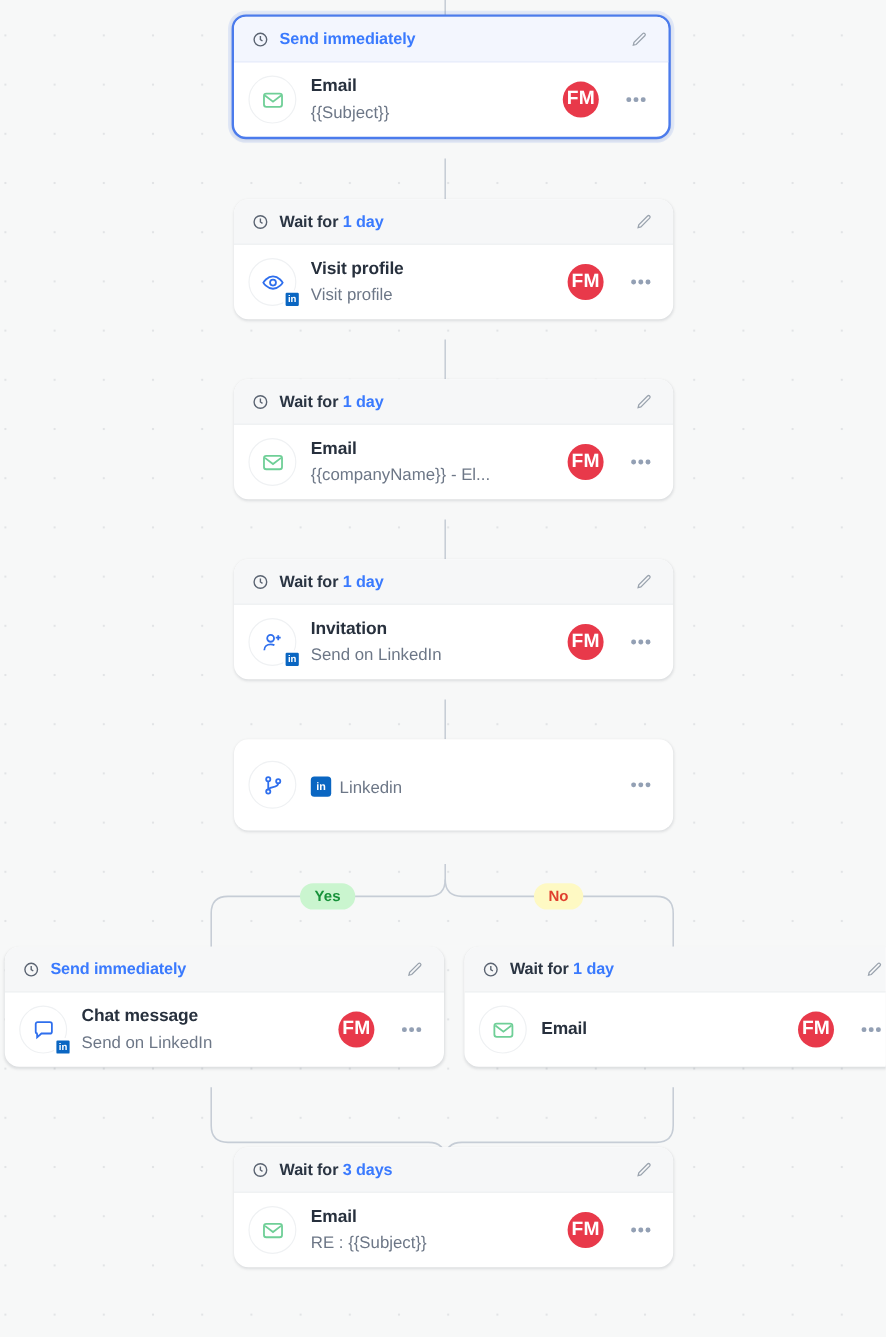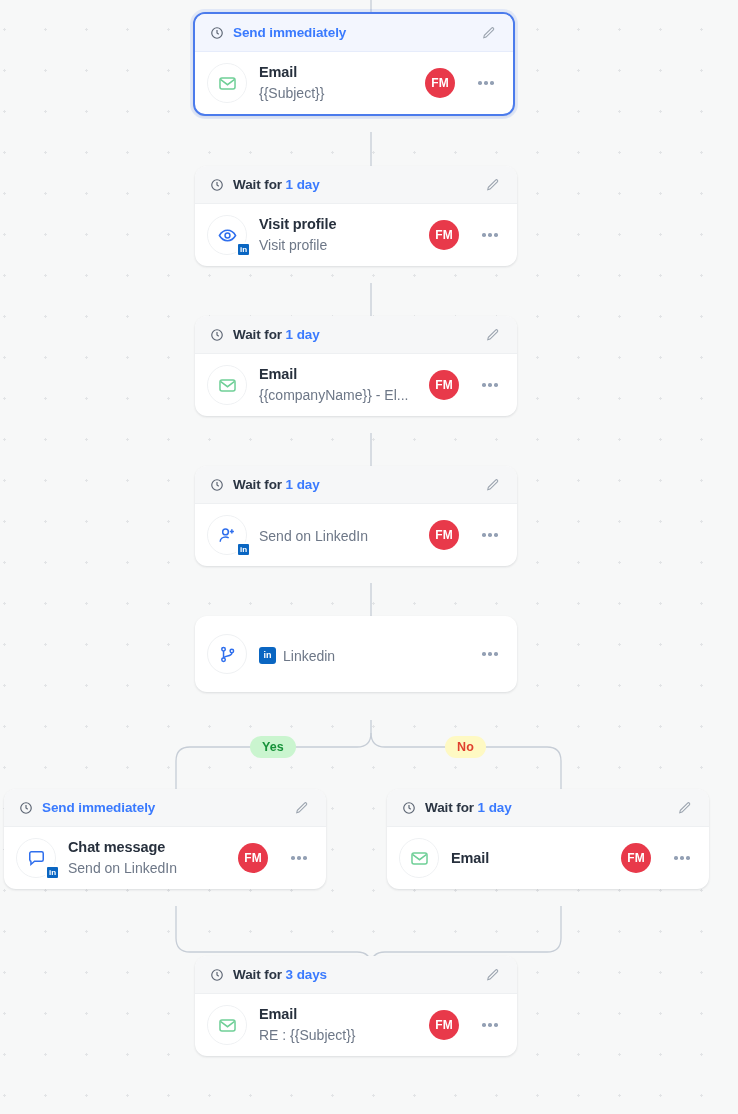--- a/index.html
+++ b/index.html
@@ -24,21 +24,21 @@
   #wires {
     position: absolute;
     left: 0; top: 0;
     width: 738px; height: 1114px;
     pointer-events: none;
   }
 
   
   .node {
     position: absolute;
-    width: 322px;
+    width: 366px;
     background: #ffffff;
     border-radius: 12px;
     box-shadow: 0 1px 3px rgba(16,24,40,.07), 0 1px 2px rgba(16,24,40,.05);
     overflow: hidden;
   }
   .node.selected {
     border: 2px solid #4b7bec;
     box-shadow: 0 0 0 3px rgba(75,123,236,.13), 0 1px 3px rgba(16,24,40,.08);
   }
 
@@ -128,21 +128,21 @@
     overflow: hidden;
     text-overflow: ellipsis;
   }
 
   .avatar {
     flex: 0 0 auto;
     width: 30px; height: 30px;
     border-radius: 50%;
     background: #e8394a;
     color: #fff;
-    font-size: 12px;
+    font-size: 16px;
     font-weight: bold;
     display: flex; align-items: center; justify-content: center;
     letter-spacing: .2px;
     cursor: pointer;
   }
   .kebab {
     flex: 0 0 auto;
     width: 26px; height: 26px;
     display: flex; align-items: center; justify-content: center;
     gap: 2.5px;
@@ -339,20 +339,21 @@
       <div class="icon-circle">
         <svg viewBox="0 0 24 24" fill="none" stroke="#2f6fed" stroke-width="1.9">
             <circle cx="9.5" cy="7.5" r="3.6"></circle>
             <path d="M2.8 20c0-3.7 3-6.2 6.7-6.2 1.5 0 2.9.4 4 1.1"></path>
             <path d="M17.5 4.2v5.2M14.9 6.8h5.2"></path>
           </svg>
       </div>
       <div class="li-badge">in</div>
     </div>
     <div class="node-text">
+      <div class="node-title">Invitation</div>
       <div class="node-sub">Send on LinkedIn</div>
     </div>
     <div class="avatar">FM</div>
     <div class="kebab">
         <i></i>
         <i></i>
         <i></i>
       </div>
   </div>
 </div>

